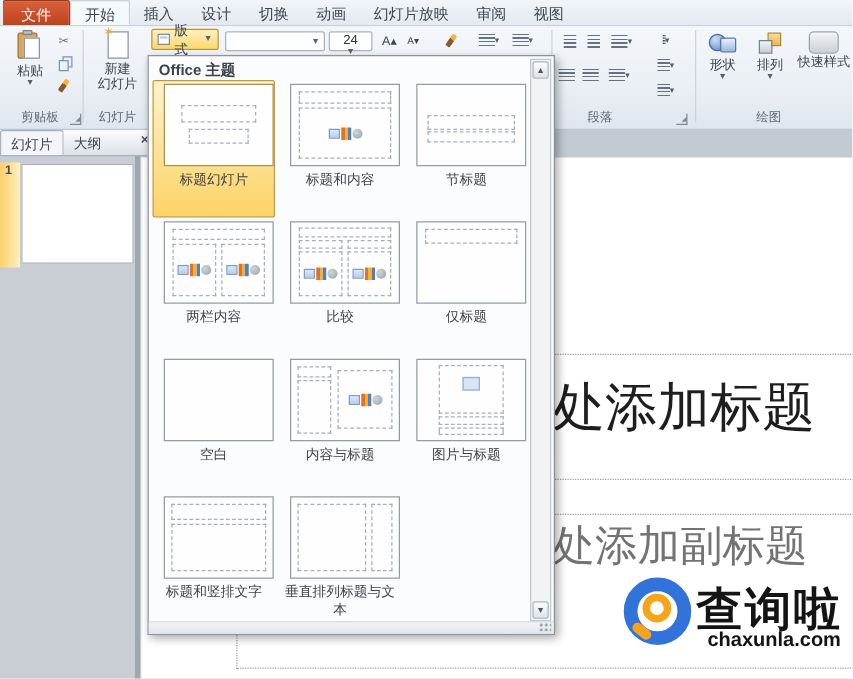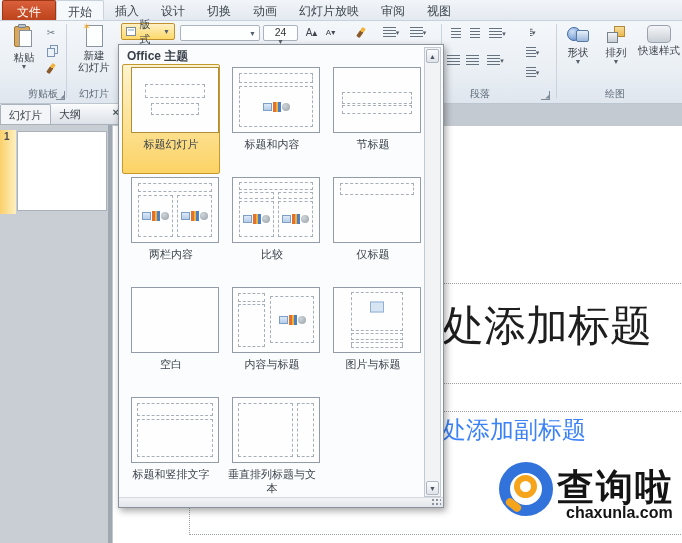--- a/index.html
+++ b/index.html
@@ -84,21 +84,21 @@
                  border:1px solid #A9B1BA; }
   #splitter { position:absolute; left:108px; top:104px; width:4px; height:439px; background:#9FA7B1; }
 
   
   #workspace { position:absolute; left:112px; top:104px; width:570px; height:439px; background:#C4CAD2; }
   #slide { position:absolute; left:1px; top:22px; width:569px; height:417px; background:#fff; overflow:hidden; }
   .ph-box { position:absolute; border:1px dotted #9AA0A6; }
   #slide-title { position:absolute; left:329px; top:172px; font-family:"DejaVu Serif", serif;
                  font-size:42px; color:#1E1E1E; white-space:nowrap; }
   #slide-subtitle { position:absolute; left:329px; top:288px; font-family:Liberation Sans, sans-serif;
-                    font-size:24px; color:#3b82f6; white-space:nowrap; }
+                    font-size:34px; color:#737373; white-space:nowrap; }
 
   
   #logo-ring { position:absolute; left:386px; top:336px; width:54px; height:54px; border-radius:50%;
                border:11px solid #3173DB; }
   #logo-mag  { position:absolute; left:401px; top:349px; width:23px; height:23px; border-radius:50%;
                border:6px solid #F7A41D; }
   #logo-handle { position:absolute; left:392px; top:375px; width:17px; height:8px; background:#F7A41D;
                  border-radius:4px; transform:rotate(38deg); }
   #logo-brand { position:absolute; left:444px; top:337px; font-size:37px; font-weight:bold; color:#141414;
                 letter-spacing:2px; font-family:"DejaVu Serif", serif; }
@@ -166,21 +166,21 @@
     </div>
     <div class="smallbtn" style="left:42px; top:4px;">
         <span>✂</span>
       </div>
     <div class="smallbtn" style="left:42px; top:22px;">
         <span class="copy-ic"></span>
       </div>
     <div class="smallbtn" style="left:42px; top:40px;">
         <span class="brush-ic"></span>
       </div>
-    <div class="grouplabel" style="left:6px; width:52px;text-align:right;">剪贴板</div>
+    <div class="grouplabel" style="left:6px; width:52px;">剪贴板</div>
     <div class="launcher" style="left:56px;"></div>
     <div class="vsep" style="left:66px;"></div>
 
     <div class="bigbtn" style="left:72px; top:4px; width:44px;">
       <span class="page-icon">
           <span class="star">✶</span>
         </span>
       <span>新建</span>
       <span>幻灯片</span>
     </div>

